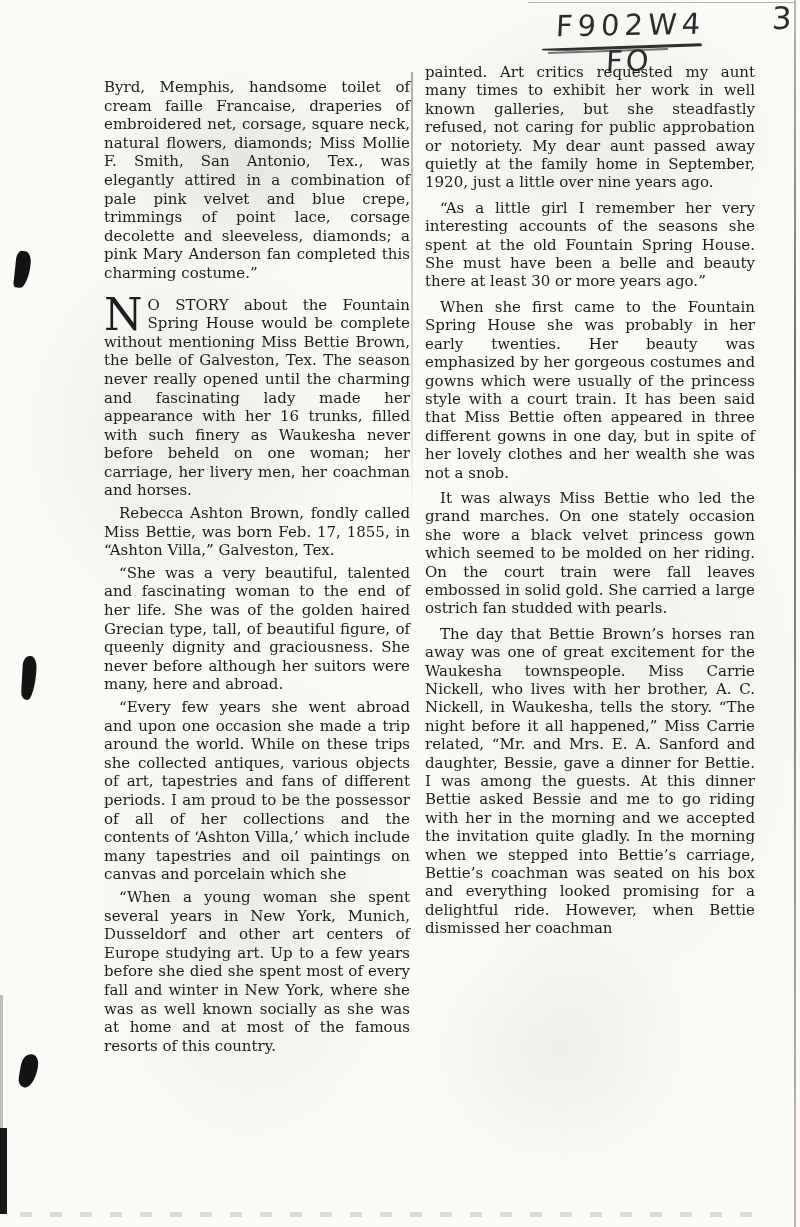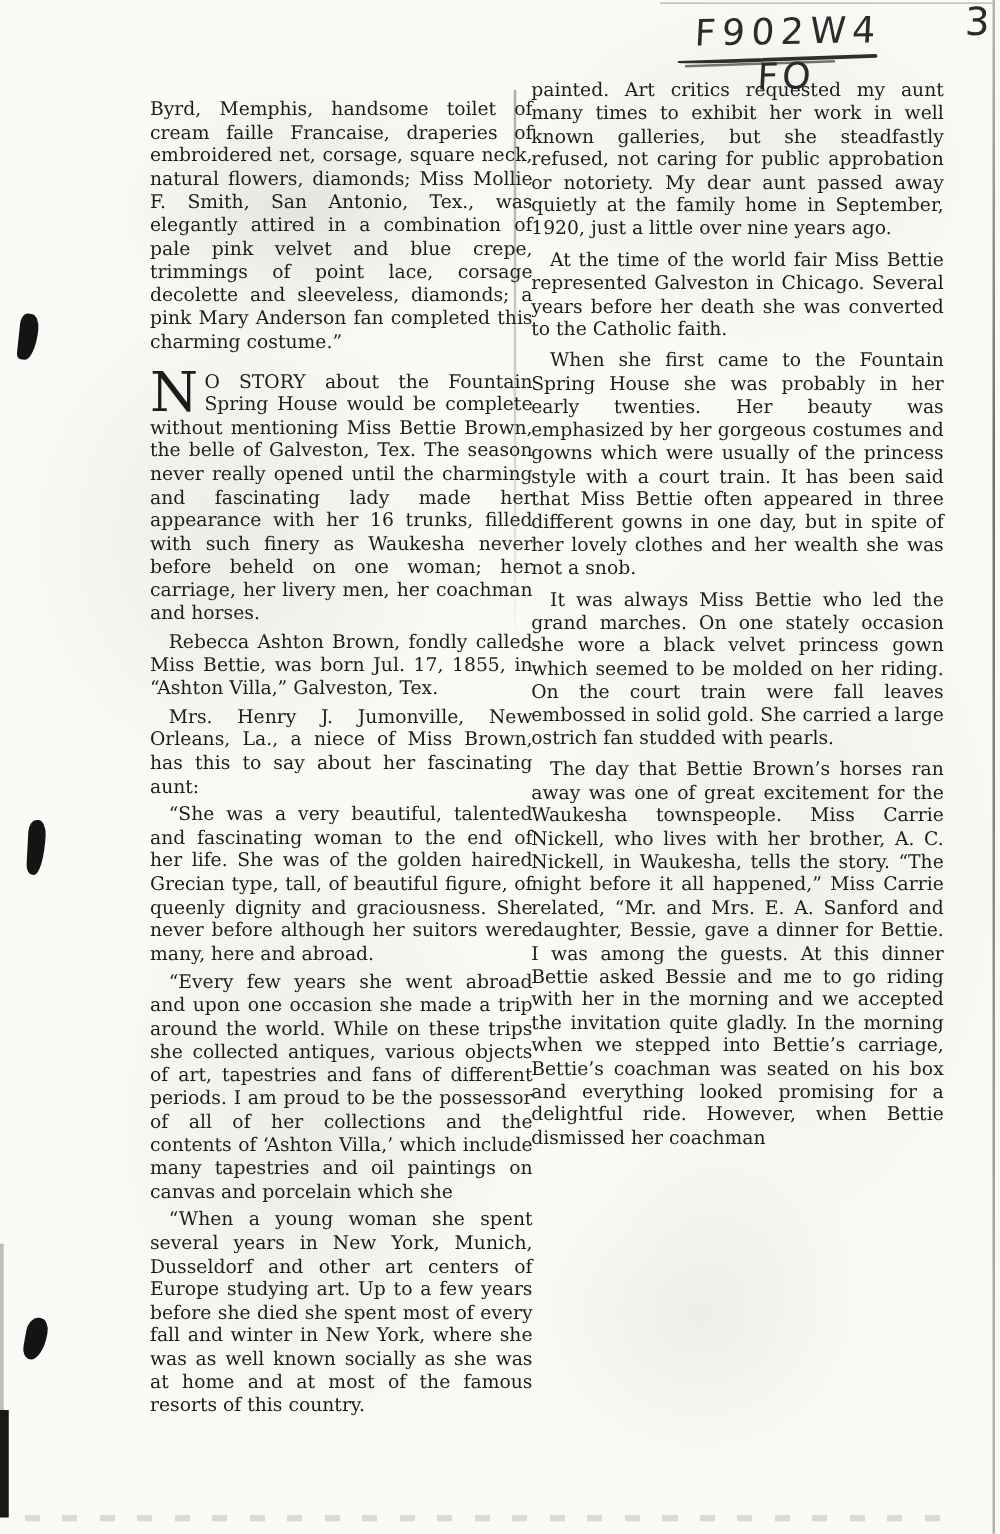--- a/index.html
+++ b/index.html
@@ -11,21 +11,21 @@
       radial-gradient(260px 300px at 190px 430px, rgba(148,145,138,.14), transparent 72%),
       radial-gradient(240px 380px at 250px 900px, rgba(148,145,138,.15), transparent 72%),
       radial-gradient(280px 220px at 600px 140px, rgba(148,145,138,.13), transparent 72%),
       radial-gradient(300px 480px at 620px 700px, rgba(148,145,138,.11), transparent 72%),
       radial-gradient(200px 180px at 560px 1050px, rgba(148,145,138,.12), transparent 72%);
     font-family:"DejaVu Serif", serif;
     color:#1c1c1c;
   }
   .col{position:absolute;text-align:justify;}
   .col p{margin:0 0 4px 0;}
-  .left-col{left:120px;top:78px;width:306px;font-size:15px;line-height:18.6px;}
+  .left-col{left:104px;top:78px;width:306px;font-size:15px;line-height:18.6px;}
   .right-col{left:425px;top:63px;width:330px;font-size:15px;line-height:18.4px;}
   .right-col p{margin:0 0 7px 0;}
   .indent{text-indent:15px;}
   .gap-top{margin-top:13px !important;}
   .dropcap{float:left;font-size:44px;line-height:32px;padding:3px 5px 0 0;}
   
   .hand{
     position:absolute;font-family:"DejaVu Sans", sans-serif;color:#2b2b2b;
     transform:skewX(-4deg) rotate(-1deg);letter-spacing:5px;font-size:29px;font-weight:normal;
   }
@@ -72,26 +72,25 @@
 <div class="blob blob2"></div>
 <div class="blob blob3"></div>
 <div class="divider"></div>
 <div class="bottom-specks"></div>
 
 <div class="col left-col">
   <p>Byrd, Memphis, handsome toilet of cream faille Francaise, draperies of embroidered net, corsage, square neck, natural flowers, diamonds; Miss Mollie F. Smith, San Antonio, Tex., was elegantly attired in a combination of pale pink velvet and blue crepe, trimmings of point lace, corsage decolette and sleeveless, diamonds; a pink Mary Anderson fan completed this charming costume.”</p>
   <p class="gap-top">
     <span class="dropcap">N</span><span>O STORY about the Fountain Spring House would be complete without mentioning Miss Bettie Brown, the belle of Galveston, Tex. The season never really opened until the charming and fascinating lady made her appearance with her 16 trunks, filled with such finery as Waukesha never before beheld on one woman; her carriage, her livery men, her coachman and horses.</span>
   </p>
-  <p class="indent">Rebecca Ashton Brown, fondly called Miss Bettie, was born Jul. 17, 1855, in “Ashton Villa,” Galveston, Tex.</p>
-  <p class="indent">Mrs. Henry J. Jumonville, New Orleans, La., a niece of Miss Brown, has this to say about her fascinating aunt:</p>
+  <p class="indent">Rebecca Ashton Brown, fondly called Miss Bettie, was born Feb. 17, 1855, in “Ashton Villa,” Galveston, Tex.</p>
   <p class="indent">“She was a very beautiful, talented and fascinating woman to the end of her life. She was of the golden haired Grecian type, tall, of beautiful figure, of queenly dignity and graciousness. She never before although her suitors were many, here and abroad.</p>
   <p class="indent">“Every few years she went abroad and upon one occasion she made a trip around the world. While on these trips she collected antiques, various objects of art, tapestries and fans of different periods. I am proud to be the possessor of all of her collections and the contents of ‘Ashton Villa,’ which include many tapestries and oil paintings on canvas and porcelain which she</p>
   <p class="indent">“When a young woman she spent several years in New York, Munich, Dusseldorf and other art centers of Europe studying art. Up to a few years before she died she spent most of every fall and winter in New York, where she was as well known socially as she was at home and at most of the famous resorts of this country.</p>
 </div>
 
 <div class="col right-col">
   <p>painted. Art critics requested my aunt many times to exhibit her work in well known galleries, but she steadfastly refused, not caring for public approbation or notoriety. My dear aunt passed away quietly at the family home in September, 1920, just a little over nine years ago.</p>
-  <p class="indent">At the time of the world fair Miss Bettie represented Galveston in Chicago. Several years before her death she was converted to the Catholic faith.</p>
+  <p class="indent">“As a little girl I remember her very interesting accounts of the seasons she spent at the old Fountain Spring House. She must have been a belle and beauty there at least 30 or more years ago.”</p>
   <p class="indent">When she first came to the Fountain Spring House she was probably in her early twenties. Her beauty was emphasized by her gorgeous costumes and gowns which were usually of the princess style with a court train. It has been said that Miss Bettie often appeared in three different gowns in one day, but in spite of her lovely clothes and her wealth she was not a snob.</p>
   <p class="indent">It was always Miss Bettie who led the grand marches. On one stately occasion she wore a black velvet princess gown which seemed to be molded on her riding. On the court train were fall leaves embossed in solid gold. She carried a large ostrich fan studded with pearls.</p>
   <p class="indent">The day that Bettie Brown’s horses ran away was one of great excitement for the Waukesha townspeople. Miss Carrie Nickell, who lives with her brother, A. C. Nickell, in Waukesha, tells the story. “The night before it all happened,” Miss Carrie related, “Mr. and Mrs. E. A. Sanford and daughter, Bessie, gave a dinner for Bettie. I was among the guests. At this dinner Bettie asked Bessie and me to go riding with her in the morning and we accepted the invitation quite gladly. In the morning when we stepped into Bettie’s carriage, Bettie’s coachman was seated on his box and everything looked promising for a delightful ride. However, when Bettie dismissed her coachman</p>
 </div>
 
 </body></html>

